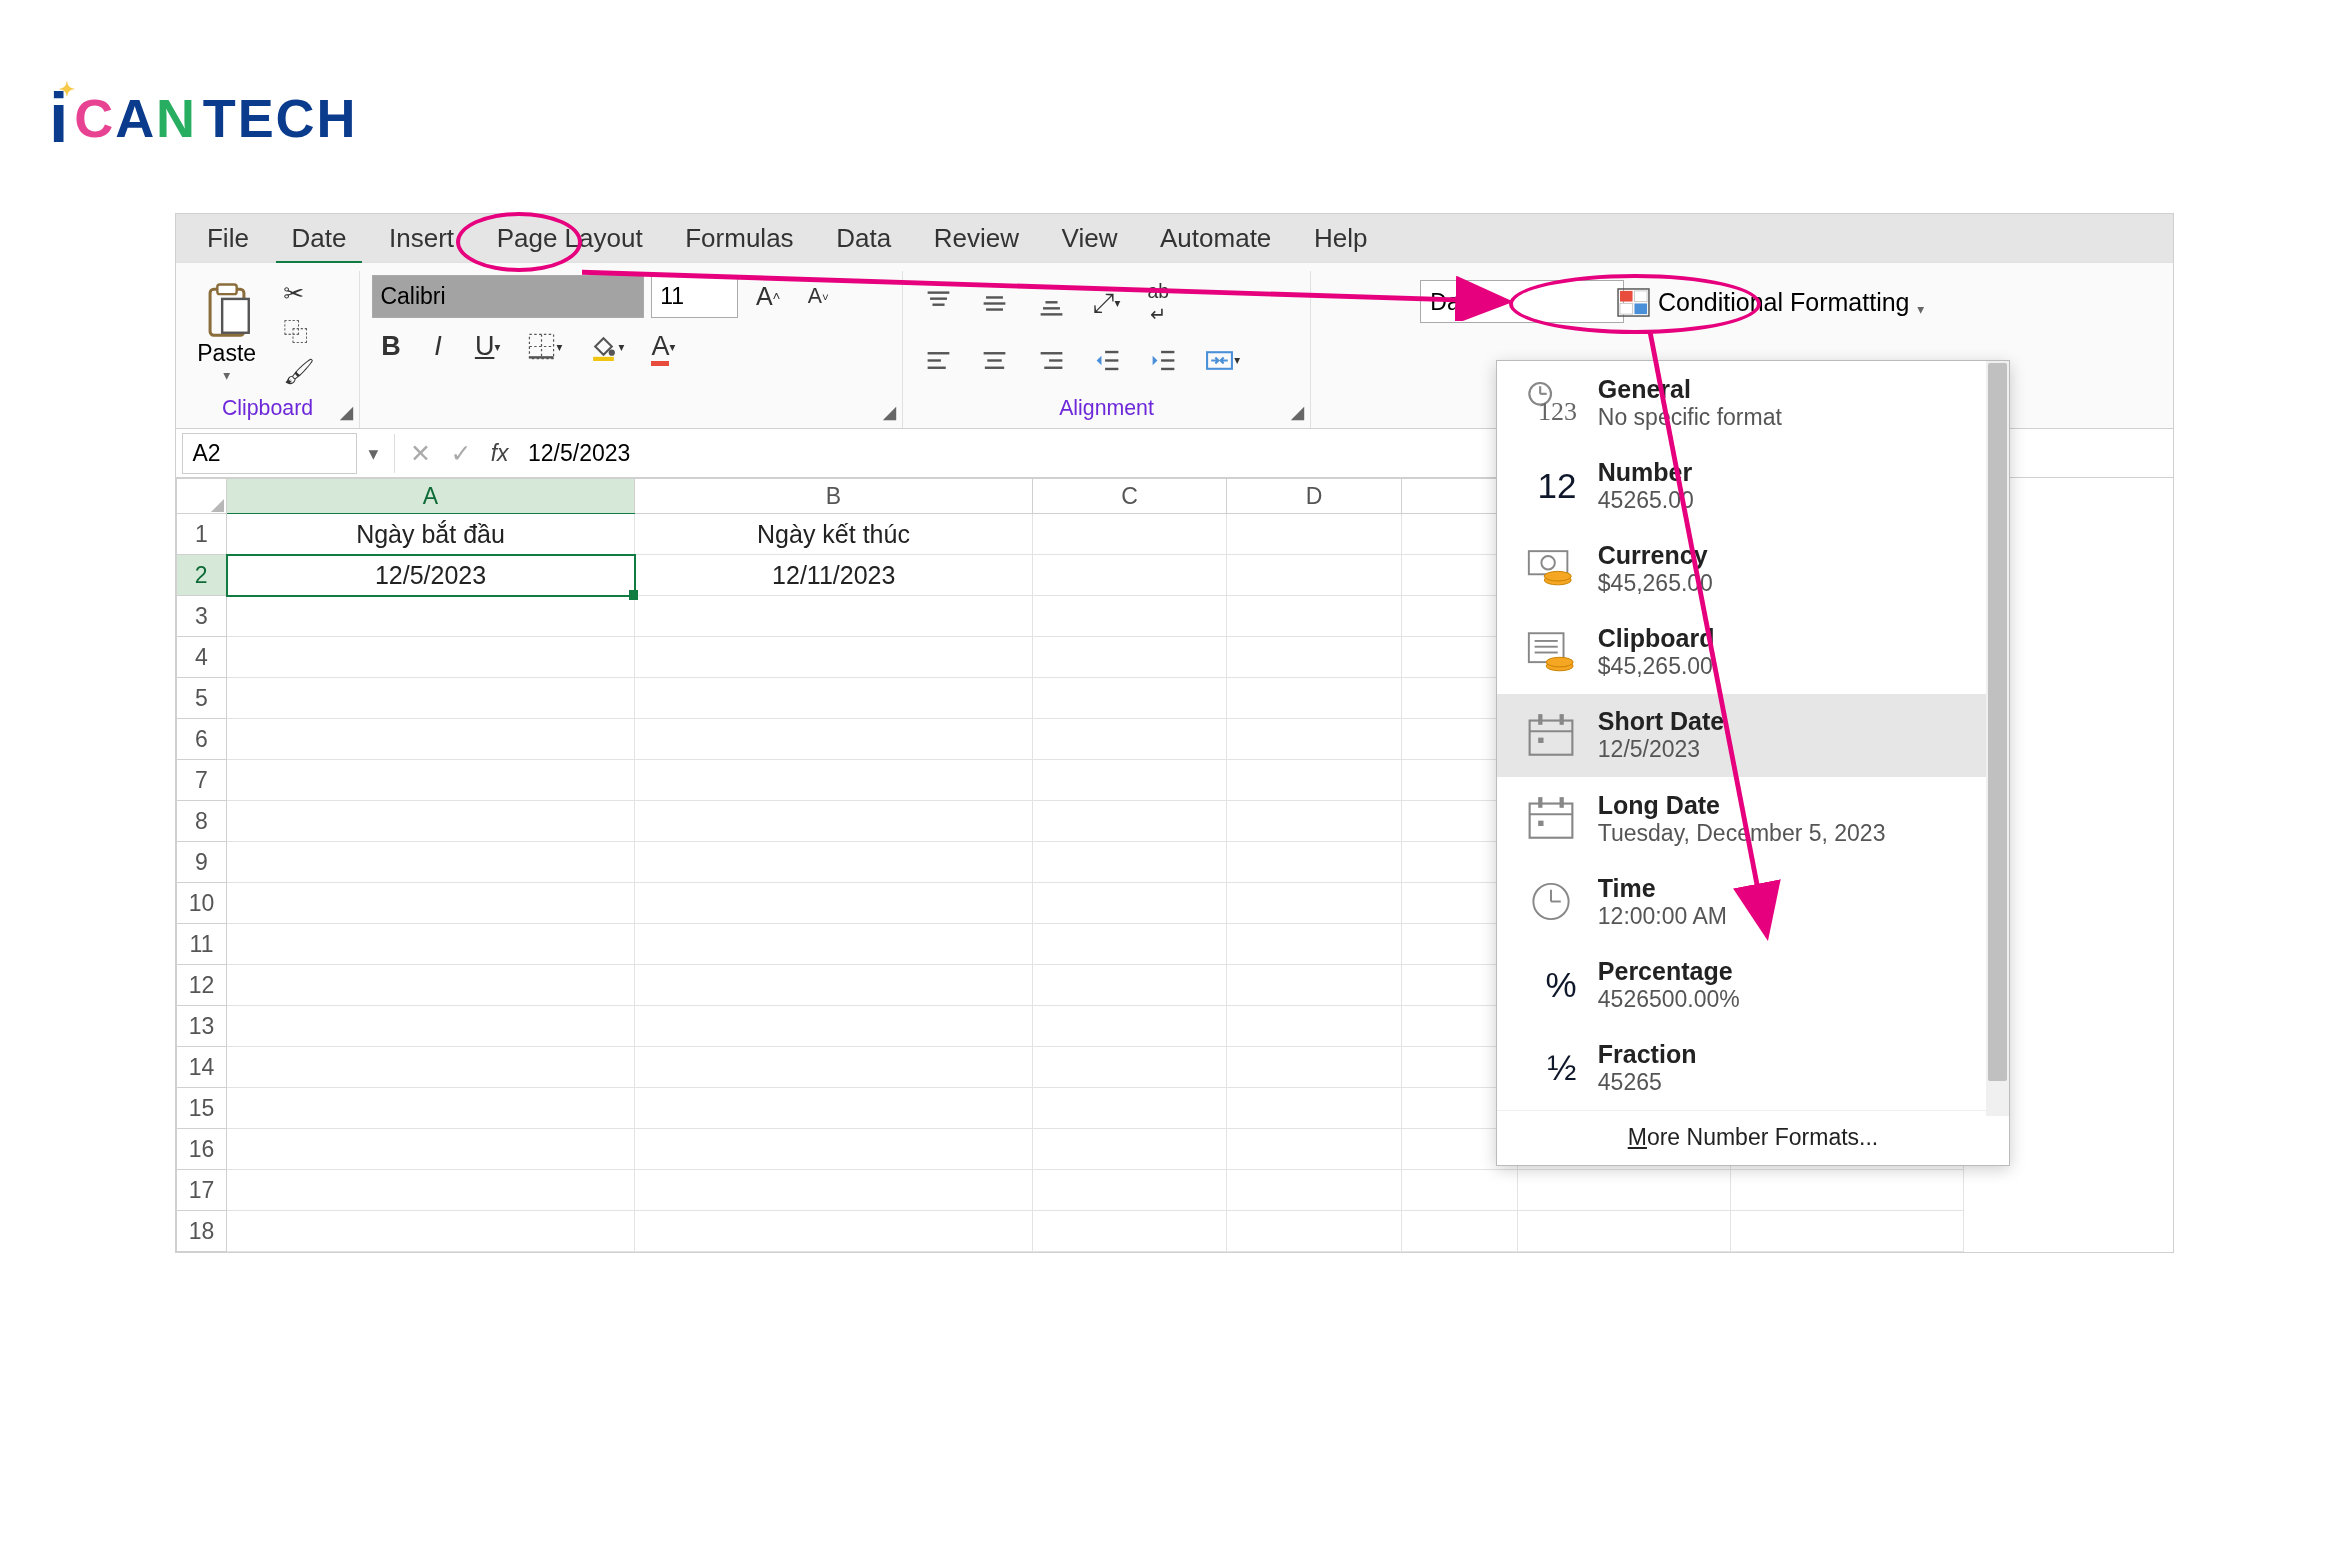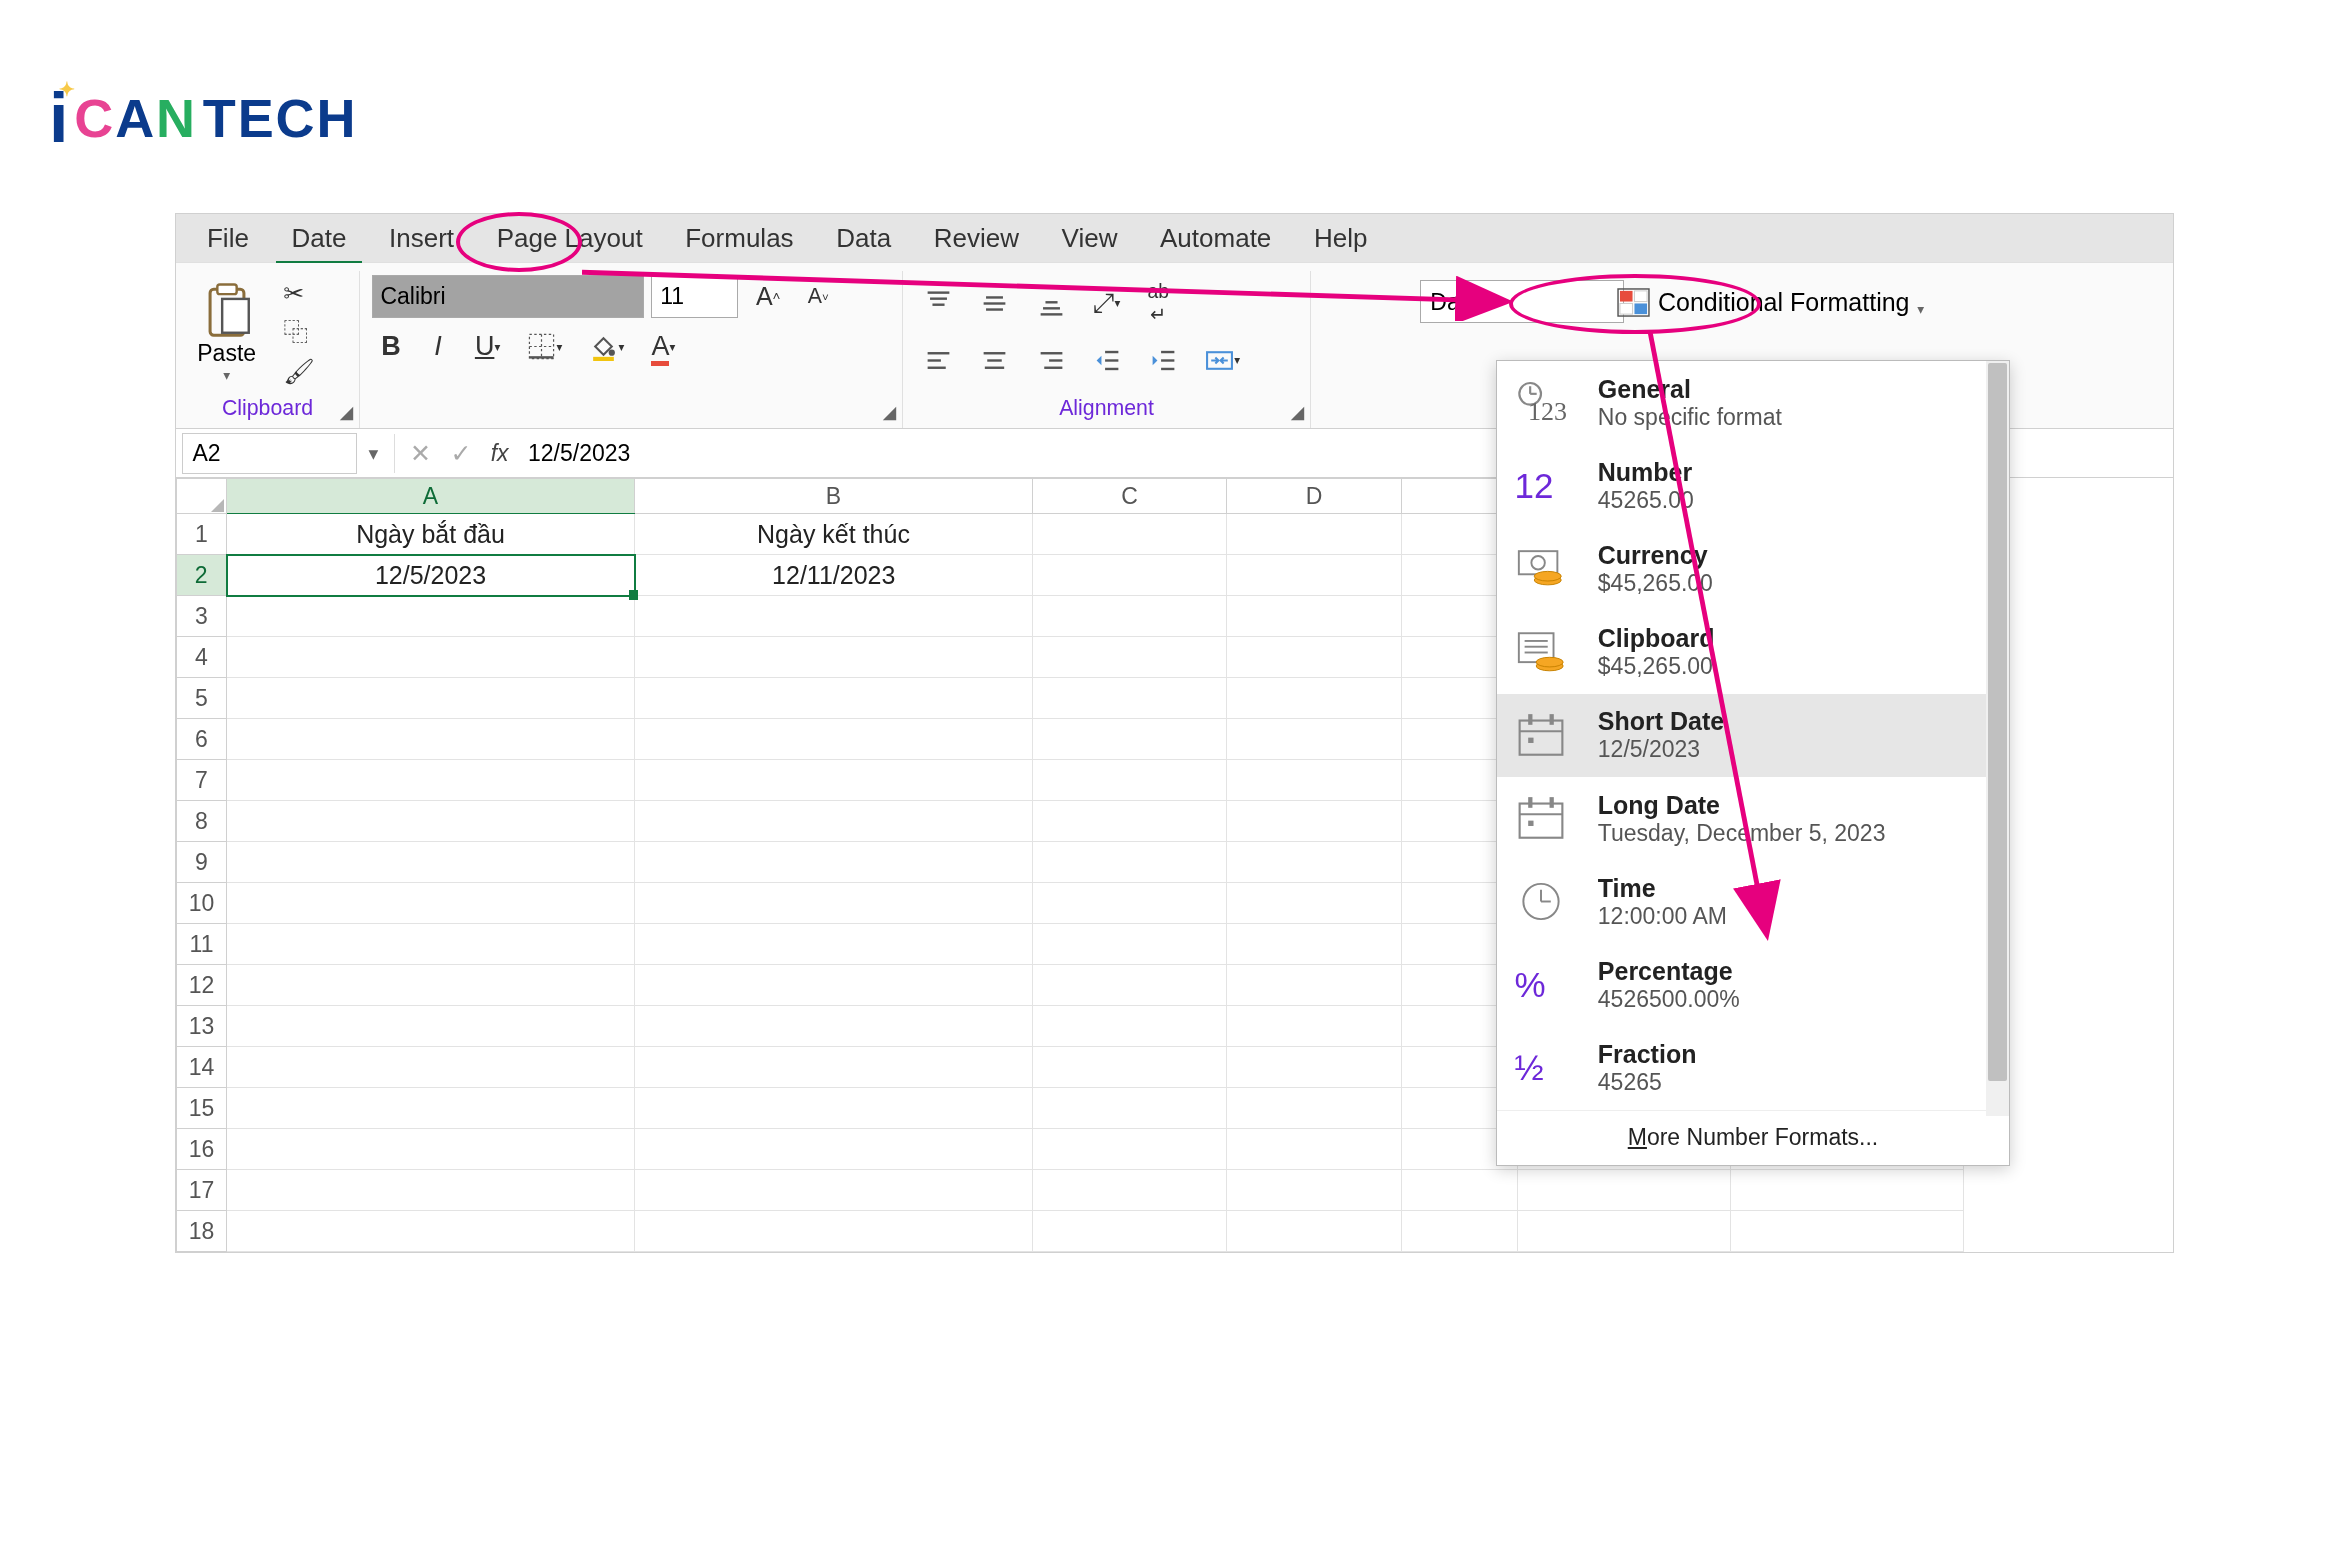--- a/index.html
+++ b/index.html
@@ -68,21 +68,21 @@
   .colC { width: 194px; }
   .colD { width: 175px; }
   .colE { width: 116px; }
   .colH { width: 213px; }
   .colI { width: 233px; }
 
   .format-dropdown { position: absolute; top: 97px; left: 1320px; width: 514px; background: #fff; border: 1px solid #bbb; box-shadow: 0 3.9px 15.5px rgba(0,0,0,0.2); z-index: 50; }
   .fmt-list { max-height: 951px; overflow-y: auto; }
   .fmt-item { display: flex; align-items: center; padding: 13.6px 17.5px; cursor: pointer; gap: 21.3px; }
   .fmt-item:hover, .fmt-item.highlight { background: #e6e6e6; }
-  .fmt-icon { width: 62px; height: 54px; display: flex; align-items: center; justify-content: flex-start; font-size: 35px; color: #6d28d9; font-family: "Segoe UI Light", Arial; }
+  .fmt-icon { width: 62px; height: 54px; display: flex; align-items: center; justify-content: flex-end; font-size: 35px; color: #0f172a; font-family: "Segoe UI Light", Arial; }
   .fmt-icon svg { width: 52px; height: 47px; }
   .fmt-text { display: flex; flex-direction: column; }
   .fmt-title { font-size: 25px; font-weight: 600; color: #222; }
   .fmt-sample { font-size: 23px; color: #555; }
   .fmt-more { text-align: center; padding: 13.6px; font-size: 23px; color: #222; border-top: 1px solid #eee; cursor: pointer; }
   .fmt-more u { text-decoration: underline; }
   .dd-scrollbar { position: absolute; right: 0; top: 0; bottom: 49px; width: 23px; background: #f0f0f0; }
   .dd-thumb { position: absolute; right: 1.9px; top: 1.9px; width: 19.4px; height: 718px; background: #c0c0c0; border-radius: 1.9px; }
 
   .anno { position: absolute; pointer-events: none; }

